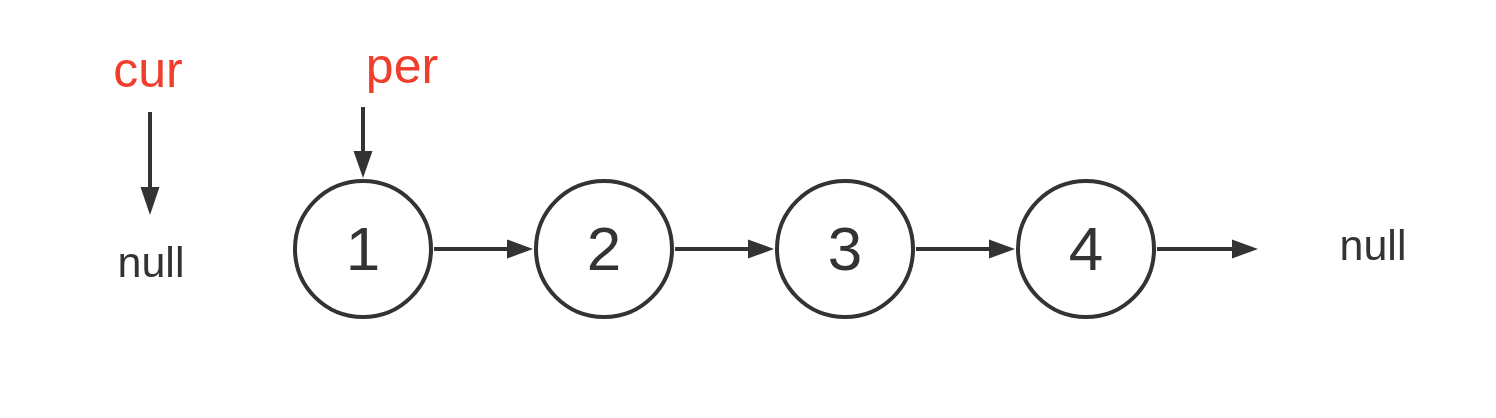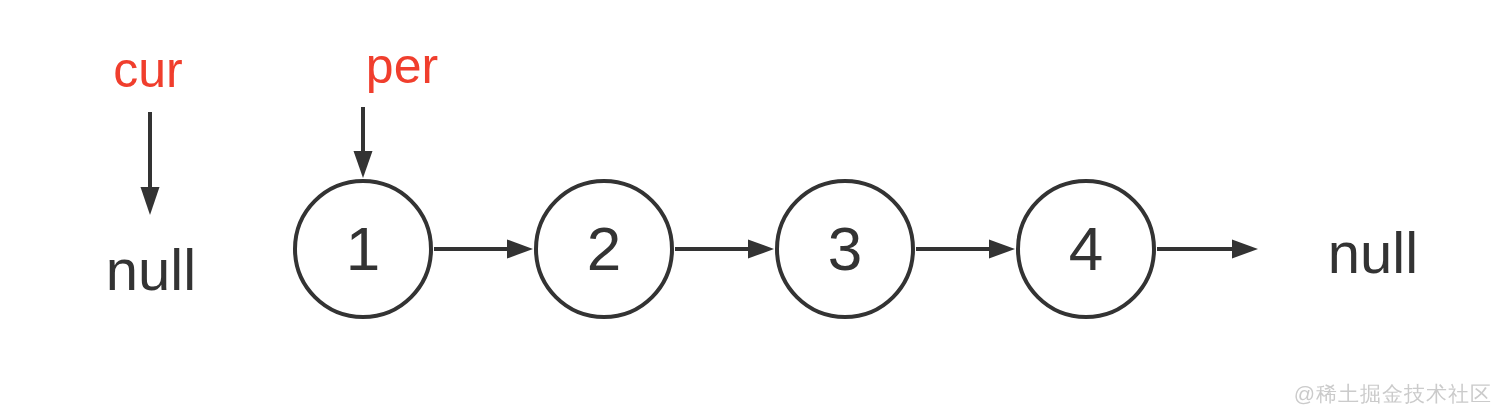--- a/index.html
+++ b/index.html
@@ -38,21 +38,21 @@
     position: absolute;
     transform: translateX(-50%);
     font-size: 50px;
     line-height: 1;
     color: var(--accent);
     white-space: nowrap;
   }
   .null-label {
     position: absolute;
     transform: translateX(-50%);
-    font-size: 58px;
+    font-size: 43px;
     line-height: 1;
     color: var(--ink);
     white-space: nowrap;
   }
   .node {
     position: absolute;
     top: 179px;
     width: 140px;
     height: 140px;
     border: 4px solid var(--ink);
@@ -128,15 +128,14 @@
   </div>
   <div class="node" style="left:775px;">
     <span class="node-value">3</span>
   </div>
   <div class="node" style="left:1016px;">
     <span class="node-value">4</span>
   </div>
 
   <div class="null-label" style="left:1373px; top:224px;">null</div>
 
-  <div class="watermark">@稀土掘金技术社区</div>
 
 </div>
 
 </body></html>

